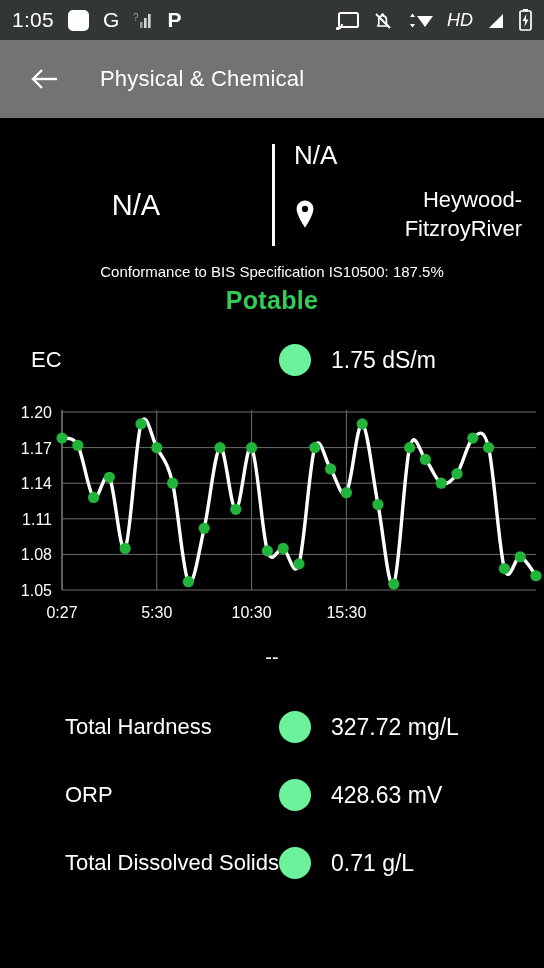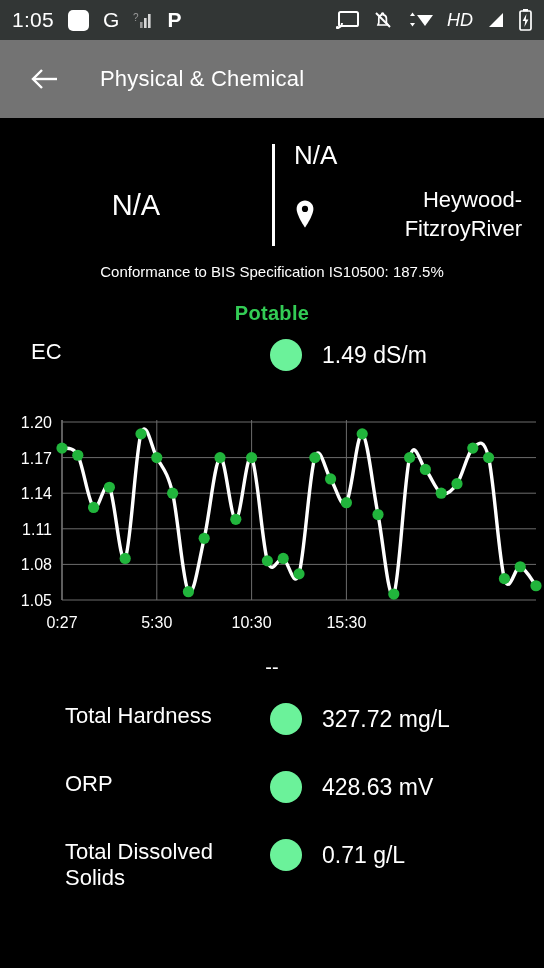--- a/index.html
+++ b/index.html
@@ -11,21 +11,21 @@
   }
   #app { width:544px; height:820px; position:relative; background:#000; }
 
   
   .statusbar{
     height:40px; background:#323635; color:#fff;
     display:flex; align-items:center; padding:0 12px;
     font-size:19px;
   }
   .sb-left{ display:flex; align-items:center; gap:14px; }
-  .sb-right{ margin-left:auto; display:flex; align-items:center; gap:13px; }
+  .sb-right{ margin-left:auto; display:flex; align-items:flex-end; gap:13px; }
   .sb-clock{ font-size:21px; letter-spacing:.3px; }
   .sb-sq{ width:21px; height:21px; background:#fff; border-radius:5px; }
   .sb-g{ font-size:21px; }
   .sb-p{ font-size:21px; font-weight:bold; }
   .ic{ display:inline-block; line-height:0; }
   .ic svg{ display:block; }
 
   
   .appbar{
     height:78px; background:#737373;
@@ -54,27 +54,27 @@
   .loc-pin{ width:40px; display:flex; justify-content:flex-start; }
   .loc-name{
     color:#fff; font-size:22px; line-height:1.32; text-align:right;
     flex:1; padding-right:22px;
   }
 
   .conformance{
     color:#fff; font-size:15px; text-align:center; margin-top:14px;
   }
   .potable{
-    text-align:center; font-size:20px; font-weight:bold;
-    margin-top:22px; letter-spacing:.3px;
+    text-align:center; font-size:25px; font-weight:bold;
+    margin-top:6px; letter-spacing:.3px;
   }
 
   
   .metric{
-    display:flex; align-items:flex-start; height:66px; padding:0 12px 0 31px;
+    display:flex; align-items:center; height:66px; padding:0 3px 0 31px;
   }
   .metric-label{ color:#fff; font-size:22px; }
   .metric-right{
     display:flex; align-items:center; margin-left:auto;
     width:262px; flex:0 0 262px;
   }
   .dot{
     width:32px; height:32px; border-radius:50%; flex:0 0 32px;
   }
   .metric-value{ color:#fff; font-size:23px; margin-left:20px; white-space:nowrap; }
@@ -176,21 +176,21 @@
     </div>
   </div>
 
   <div class="conformance">Conformance to BIS Specification IS10500: 187.5%</div>
   <div class="potable" style="color: rgb(51, 204, 85);">Potable</div>
 
   <div class="metric ec">
     <div class="metric-label">EC</div>
     <div class="metric-right">
       <div class="dot" style="background: rgb(107, 242, 154);"></div>
-      <div class="metric-value">1.49 dS/m</div>
+      <div class="metric-value">1.75 dS/m</div>
     </div>
   </div>
 
   <div class="chartwrap">
     <svg id="chart-svg" width="544" height="240" viewBox="0 0 544 240">
         <line x1="62" y1="193" x2="536" y2="193" stroke="#6d6d6d" stroke-width="1"></line>
         <text x="52" y="199" fill="#ffffff" font-size="16" text-anchor="end" font-family="&quot;Liberation Sans&quot;, sans-serif">1.05</text>
         <line x1="62" y1="157.39999999999995" x2="536" y2="157.39999999999995" stroke="#6d6d6d" stroke-width="1"></line>
         <text x="52" y="163.39999999999995" fill="#ffffff" font-size="16" text-anchor="end" font-family="&quot;Liberation Sans&quot;, sans-serif">1.08</text>
         <line x1="62" y1="121.7999999999999" x2="536" y2="121.7999999999999" stroke="#6d6d6d" stroke-width="1"></line>

